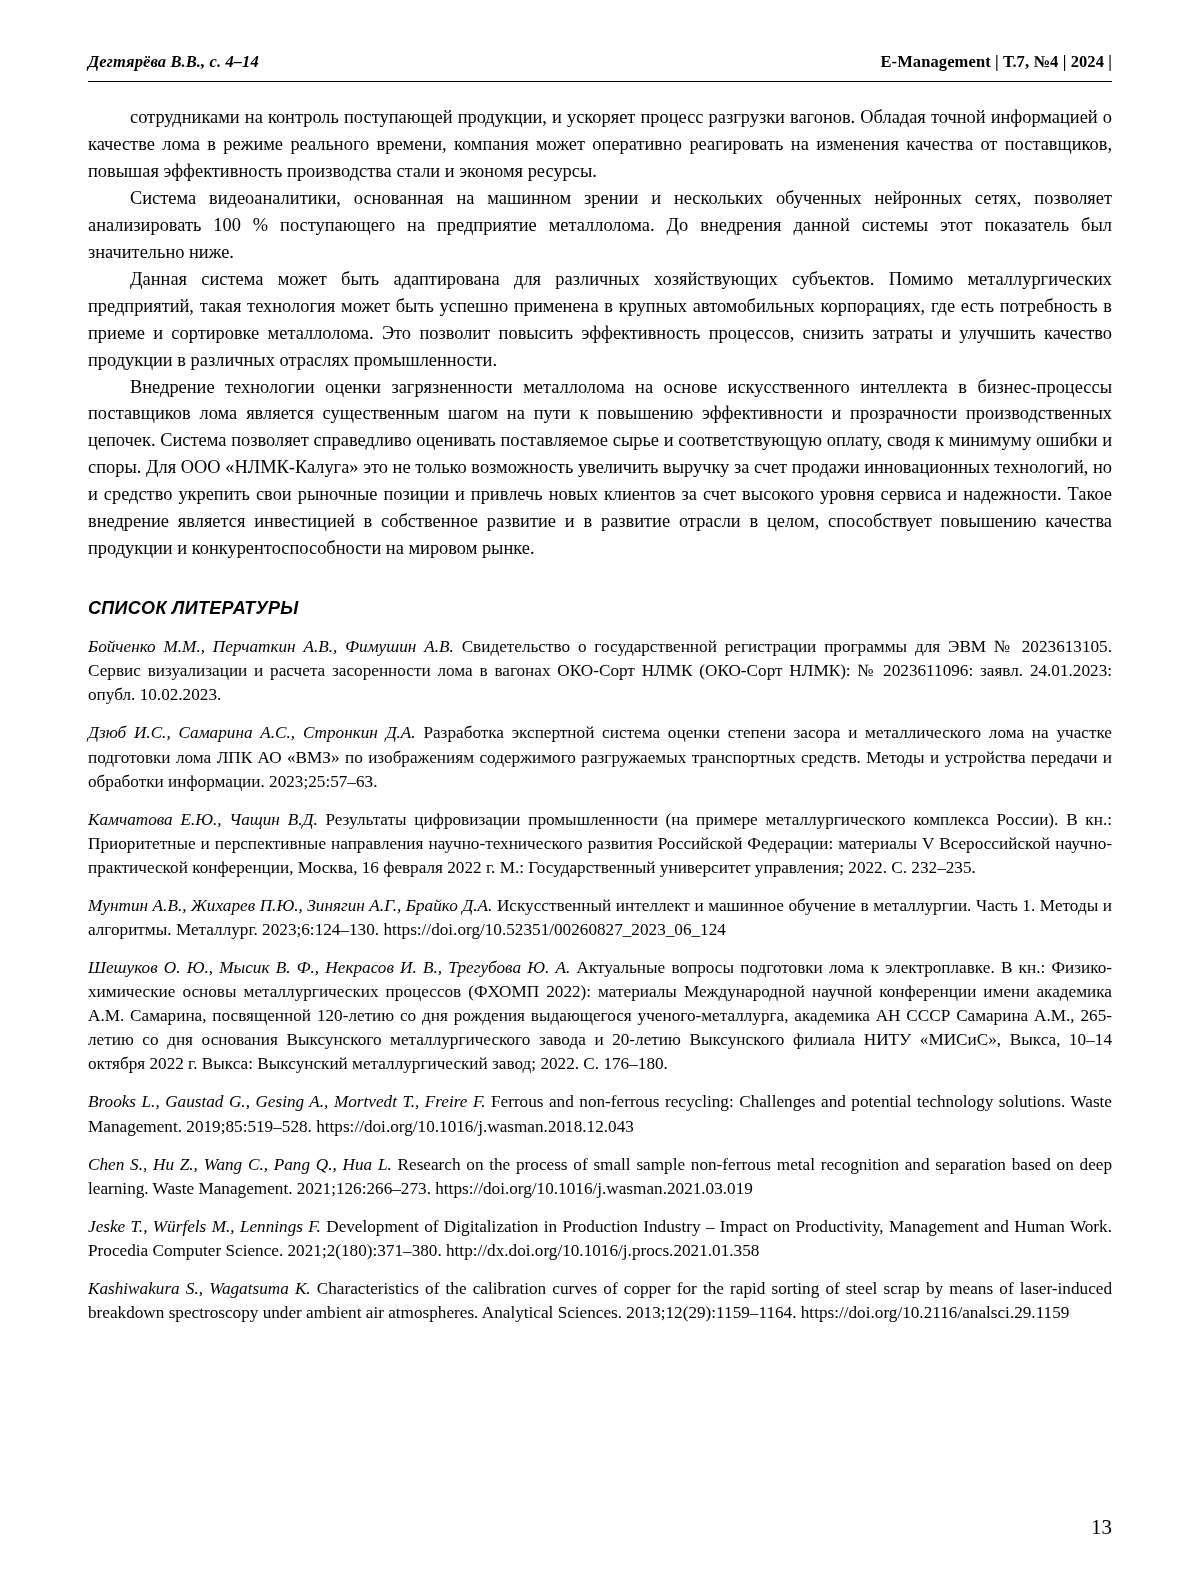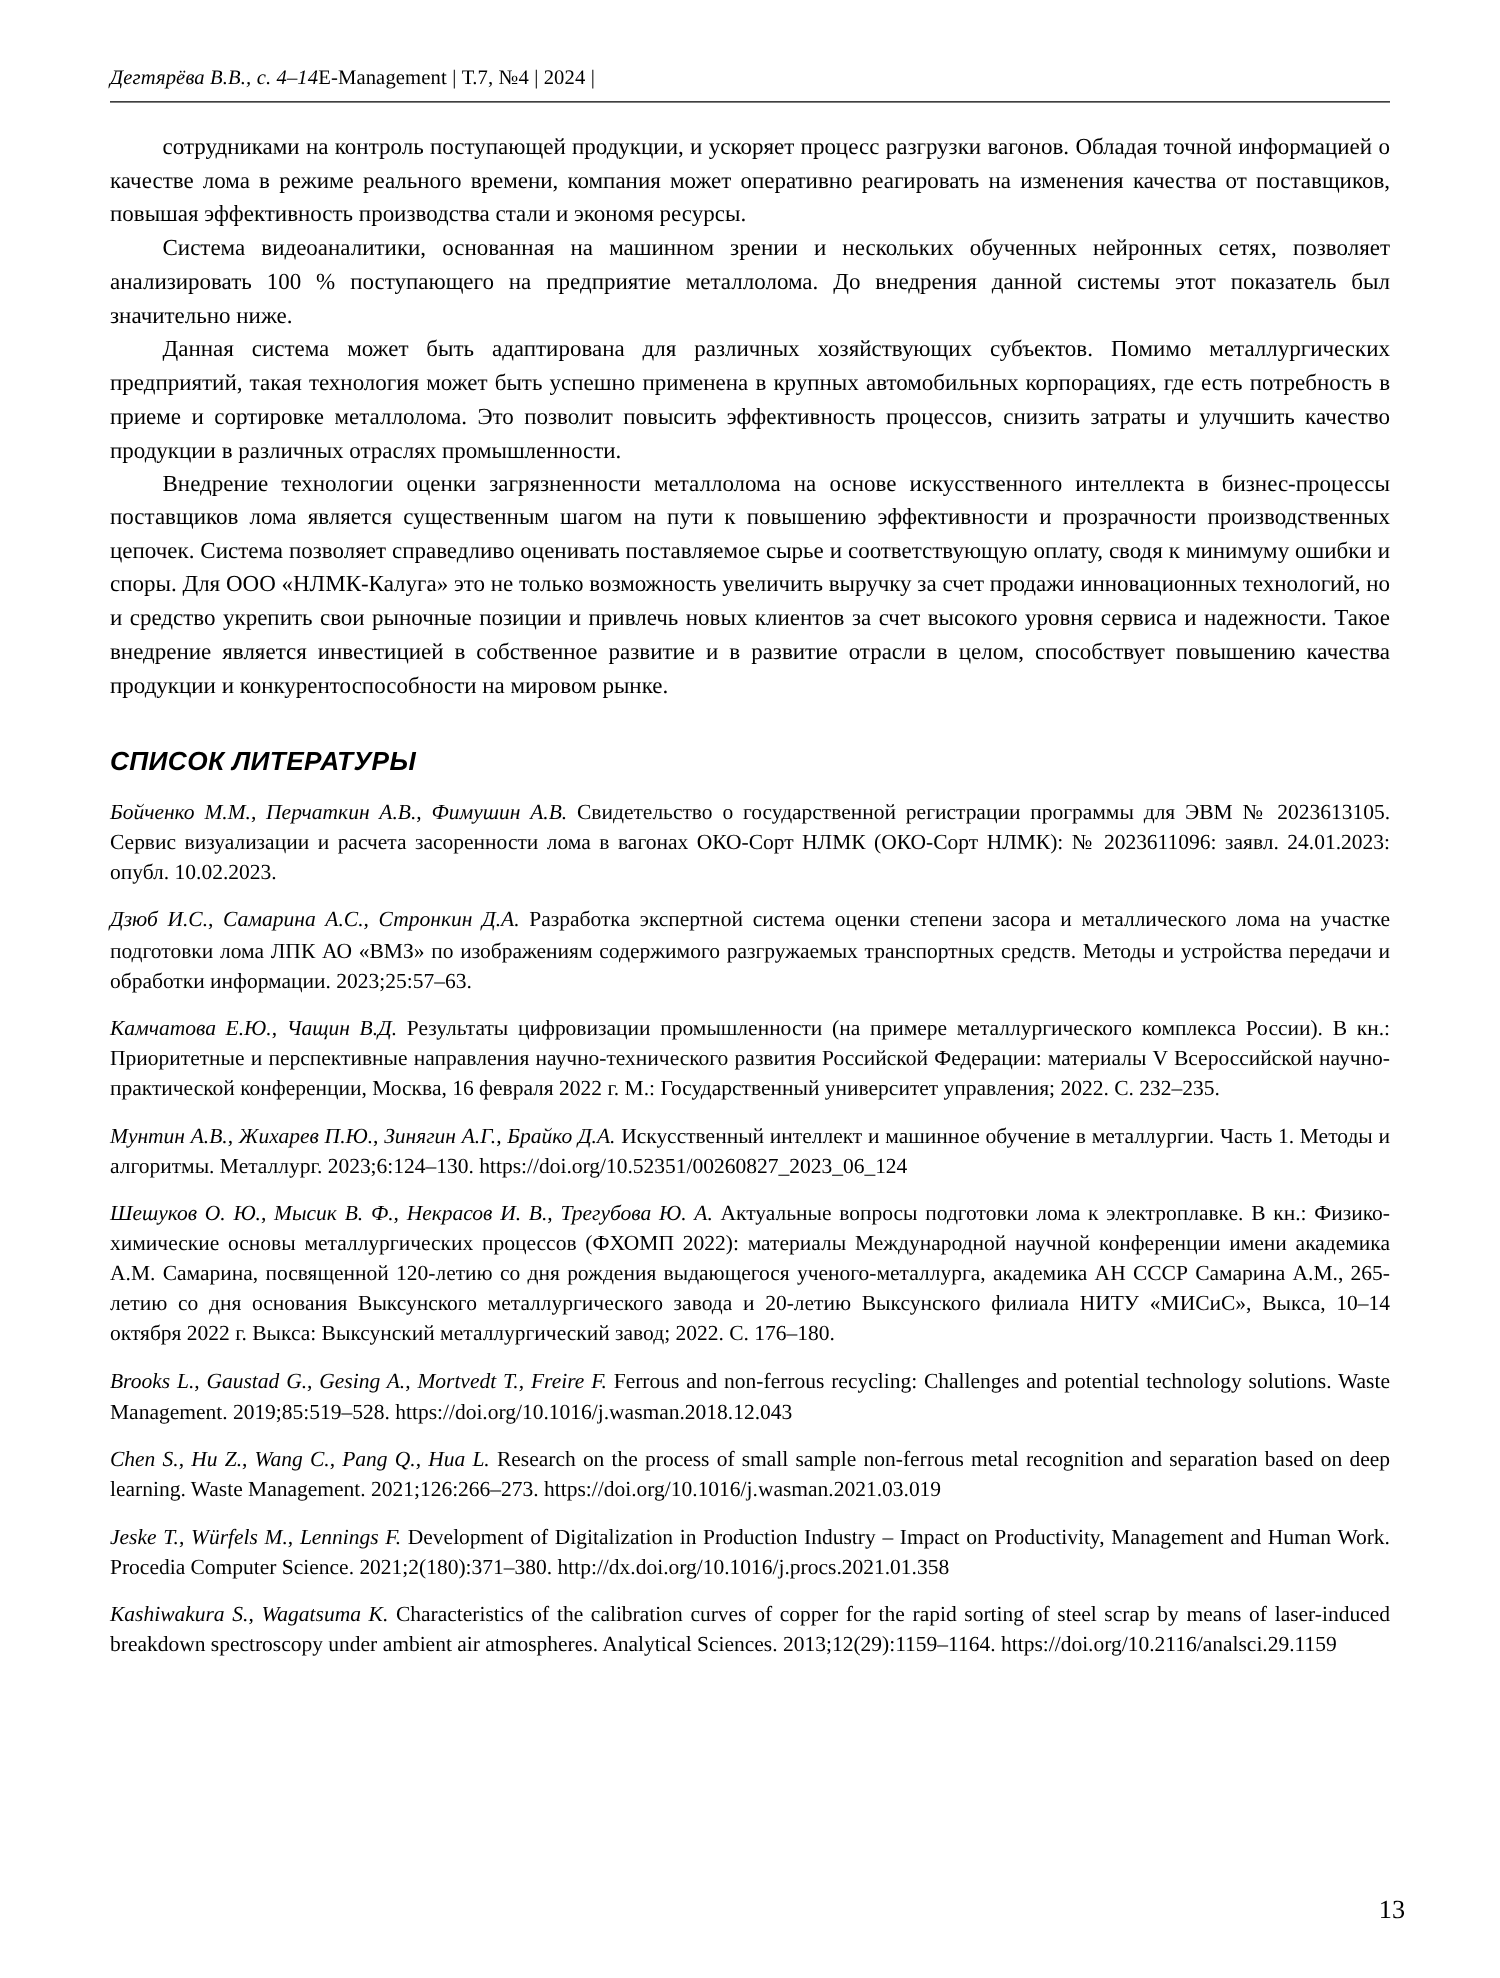--- a/index.html
+++ b/index.html
@@ -16,25 +16,26 @@
   }
   .page {
     position: relative;
     width: 1200px;
     height: 1582px;
     box-sizing: border-box;
     padding: 52px 88px 40px 88px;
   }
   .header {
     display: flex;
-    justify-content: flex-start;
+    justify-content: space-between;
     align-items: baseline;
     font-size: 16.5px;
     padding-bottom: 9px;
     border-bottom: 1.2px solid #000;
+    font-weight: bold;
   }
   .header-left {
     font-style: italic;
     font-family: "Liberation Serif", serif;
     letter-spacing: 0.1px;
   }
   .header-right {
     font-family: "Liberation Serif", serif;
     letter-spacing: 0.1px;
   }
@@ -49,37 +50,37 @@
     margin: 0;
     text-indent: 42px;
     hyphens: auto;
   }
   .section-title {
     margin-top: 36px;
     margin-bottom: 16px;
     font-family: "Liberation Sans", sans-serif;
     font-weight: bold;
     font-style: italic;
-    font-size: 21px;
+    font-size: 18px;
     letter-spacing: 0.3px;
   }
   .refs {
     font-size: 17.2px;
     line-height: 1.40;
     text-align: justify;
   }
   .ref {
     margin-bottom: 14px;
   }
   .ref .authors {
     font-style: italic;
   }
   .page-number {
     position: absolute;
-    right: 76px;
+    right: 88px;
     bottom: 42px;
     font-size: 21px;
     font-family: "Liberation Serif", serif;
   }
 </style>
 </head>
 <body>
 
 <div class="page">
 

